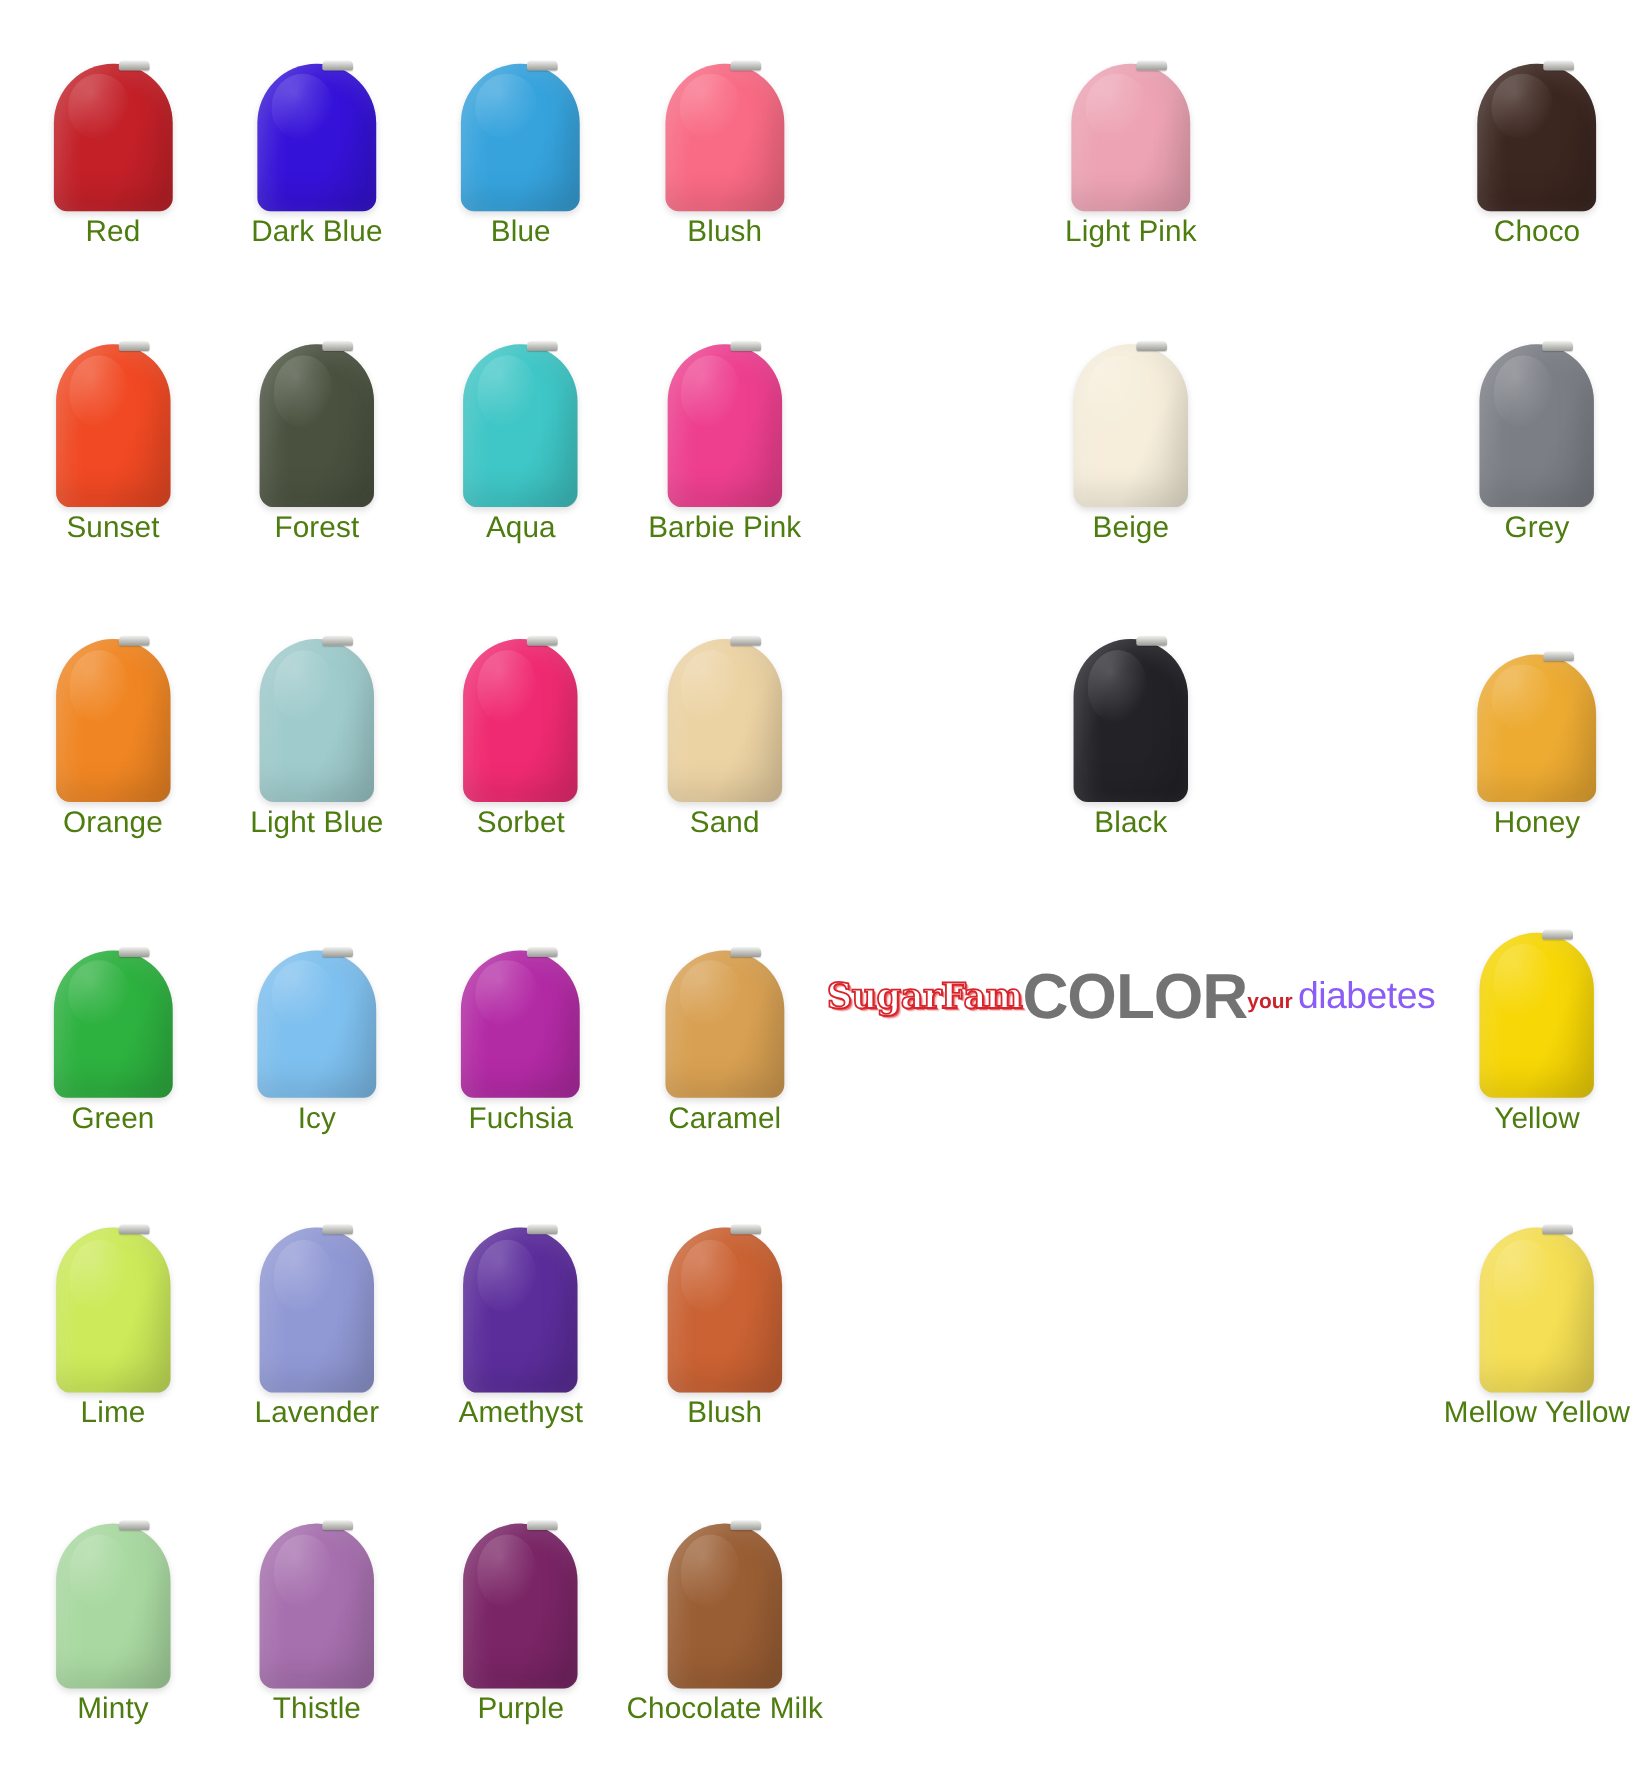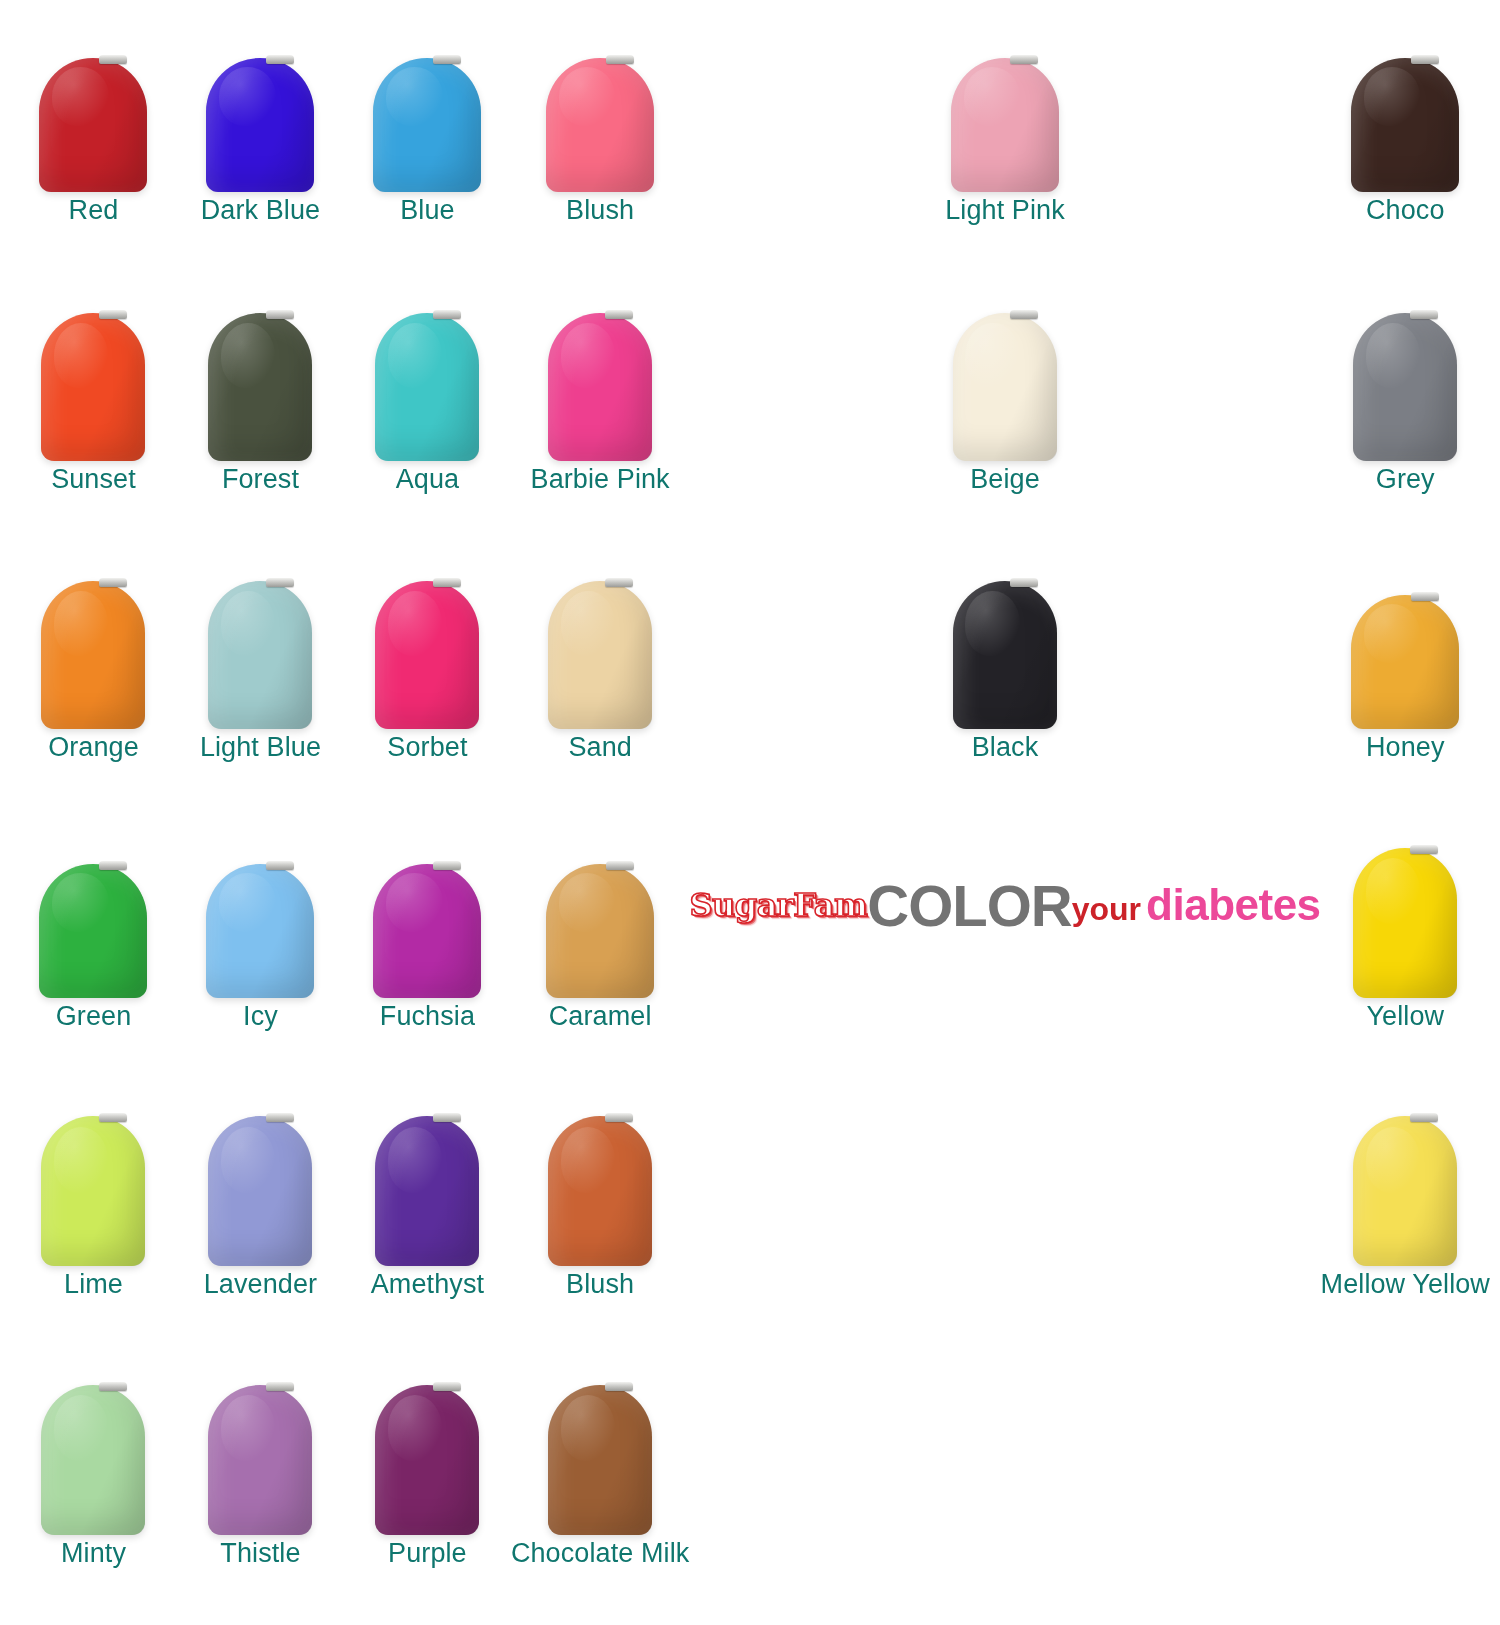--- a/index.html
+++ b/index.html
@@ -102,21 +102,21 @@
     transform: translateX(-50%);
     bottom: 0;
     width: 210px;
     height: 182px;
     background: #fbfbf7;
     z-index: -1;
   }
 
   .label {
     font-size: 27px;
-    color: #0f766e;
+    color: #4d7c0f;
     letter-spacing: 0.1px;
     text-align: right;
     line-height: 1.1;
     white-space: nowrap;
   }
 
   
   .r2 .pod, .r3 .pod { width: 104px; height: 148px; border-radius: 52px 52px 13px 13px; }
   .r5 .pod, .r6 .pod { width: 104px; height: 150px; border-radius: 52px 52px 13px 13px; }
 
@@ -154,30 +154,30 @@
   .logo-tagline {
     display: flex;
     align-items: flex-end;
     justify-content: center;
     line-height: 1;
     margin-top: -4px;
   }
   .logo-your {
     font-family: "Liberation Sans", sans-serif;
     font-weight: bold;
-    font-size: 32px;
+    font-size: 19px;
     color: #cc2229;
     margin-right: 5px;
     padding-bottom: 2px;
   }
   .logo-diabetes {
     font-family: "Liberation Sans", sans-serif;
-    font-weight: bold;
-    font-size: 44px;
-    color: #ec4899;
+    font-weight: normal;
+    font-size: 34px;
+    color: #8b5cf6;
     letter-spacing: -0.5px;
   }
 </style>
 </head>
 <body>
 
 <div id="swatch-grid">
     <div class="cell r1">
       <div class="swatch-wrap">
         <div class="pod" style="background: rgb(195, 32, 40);">

